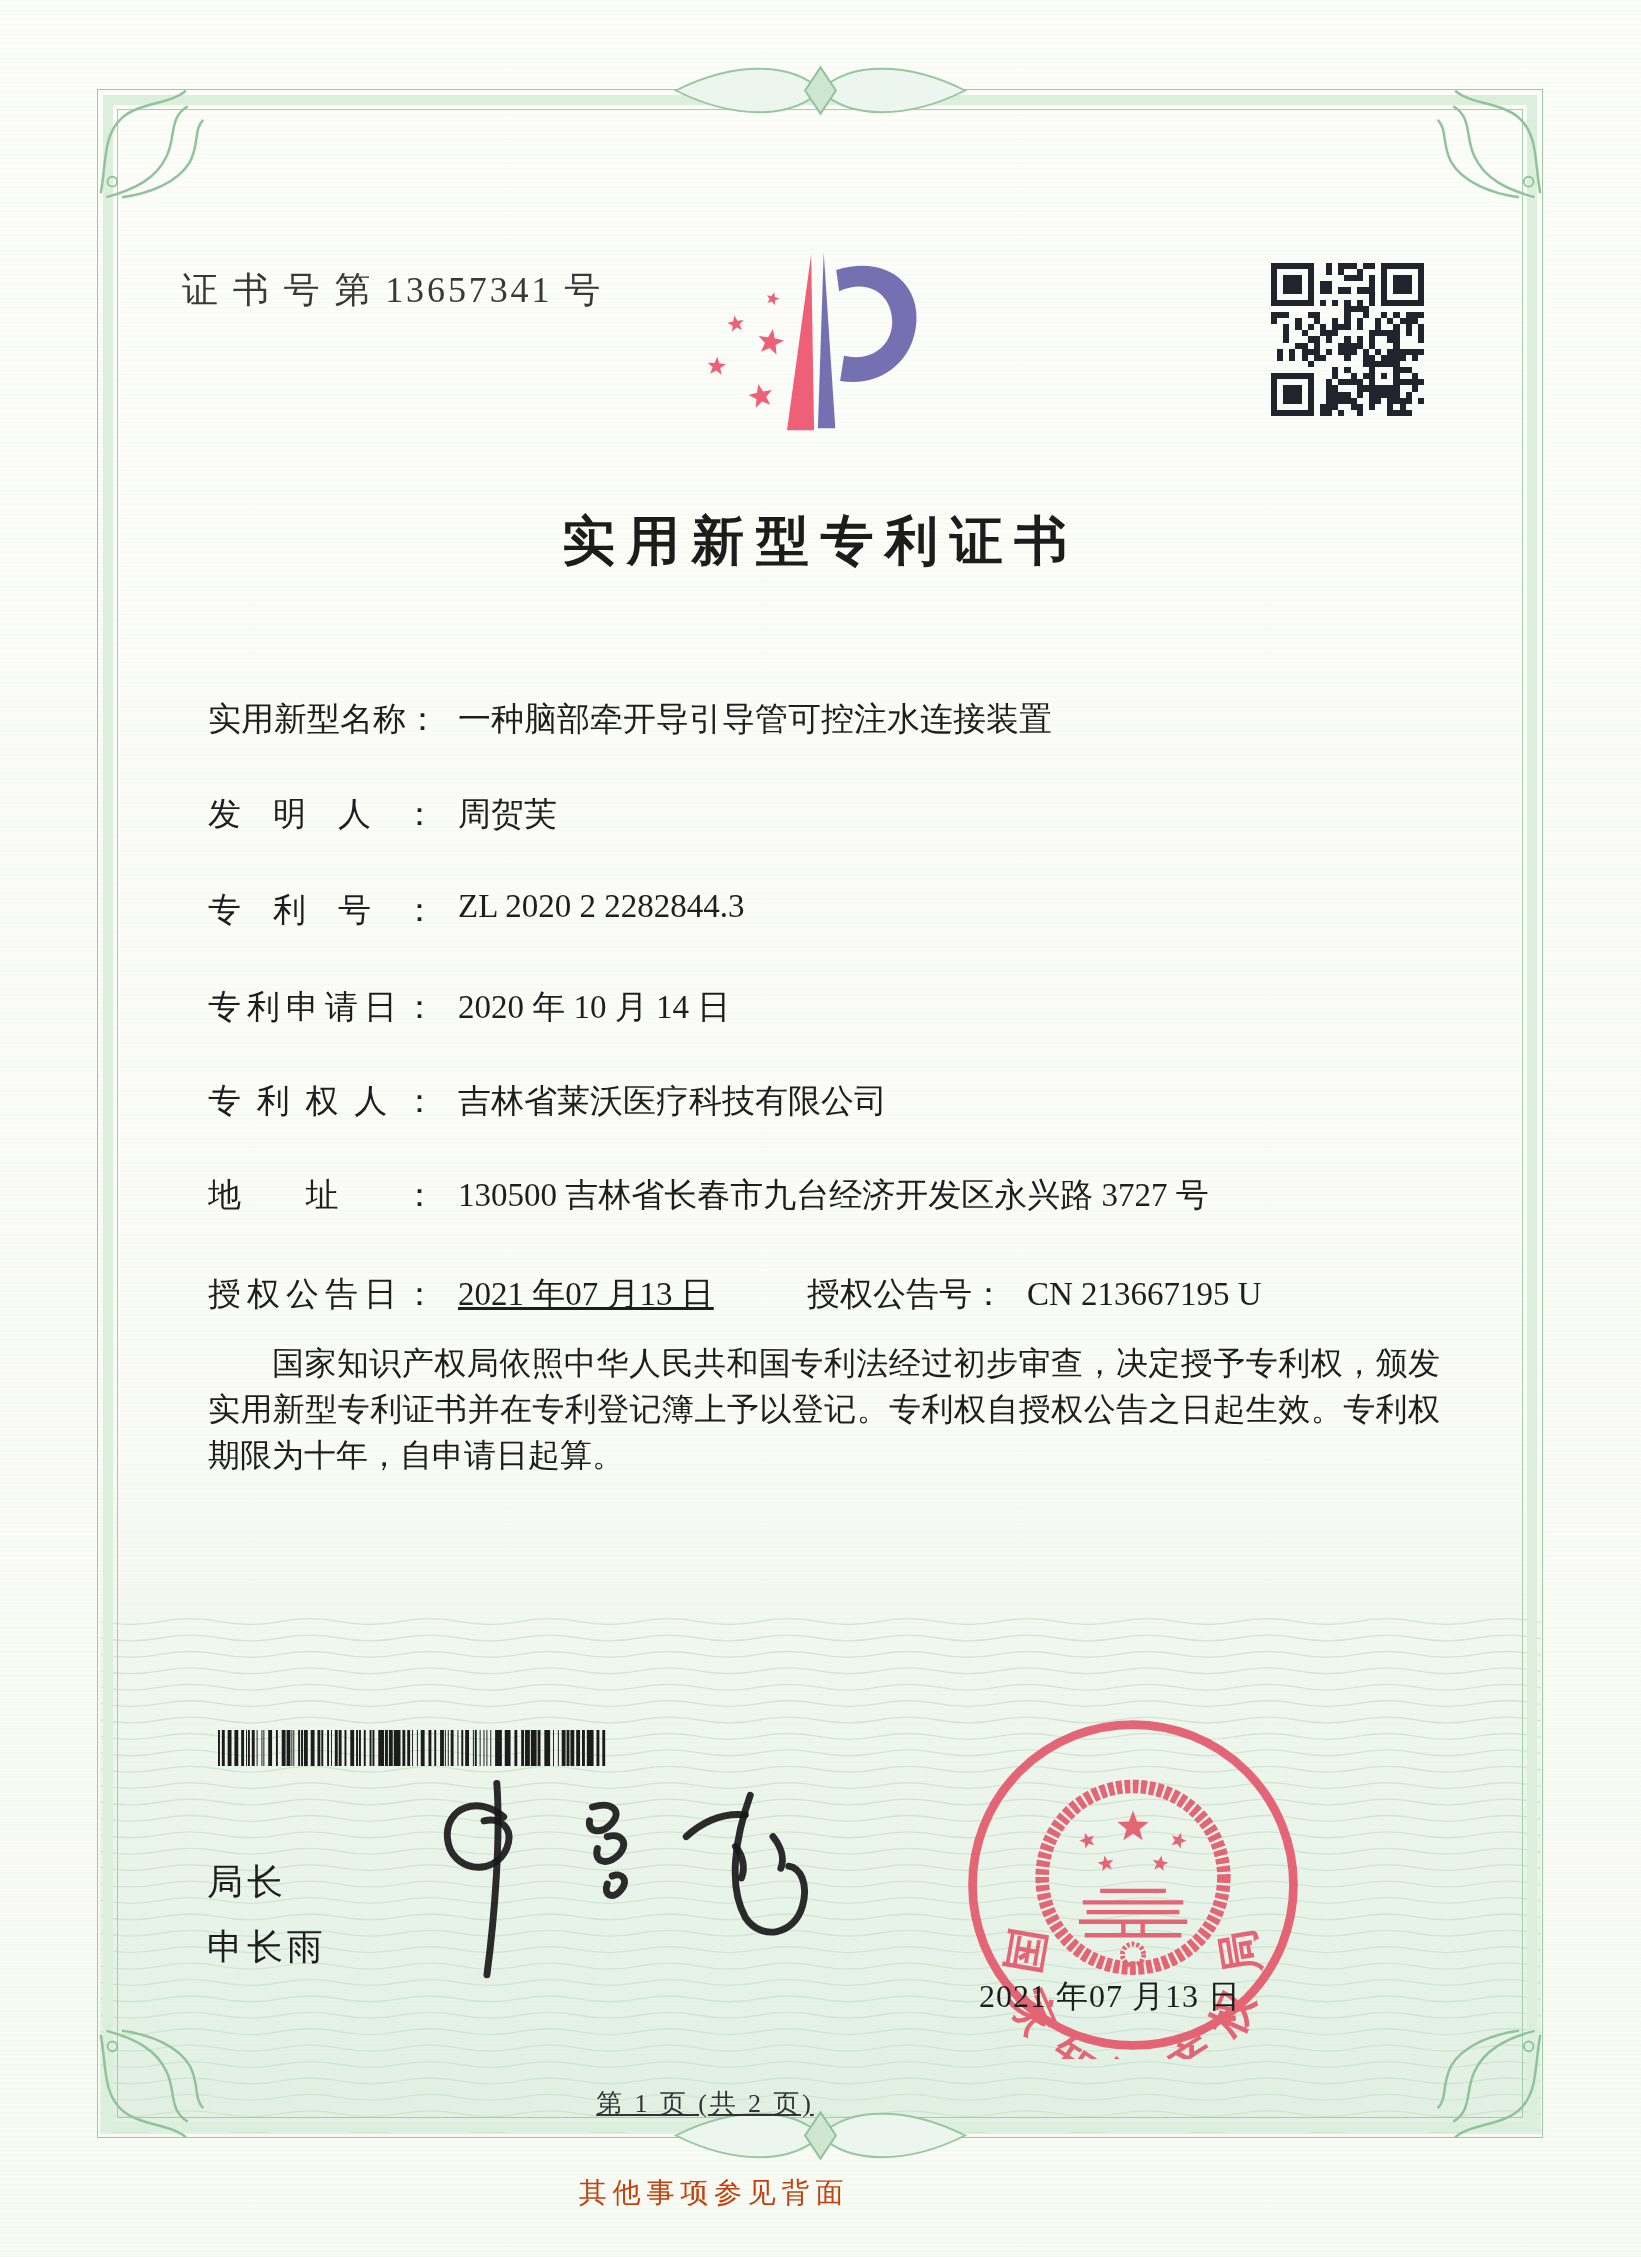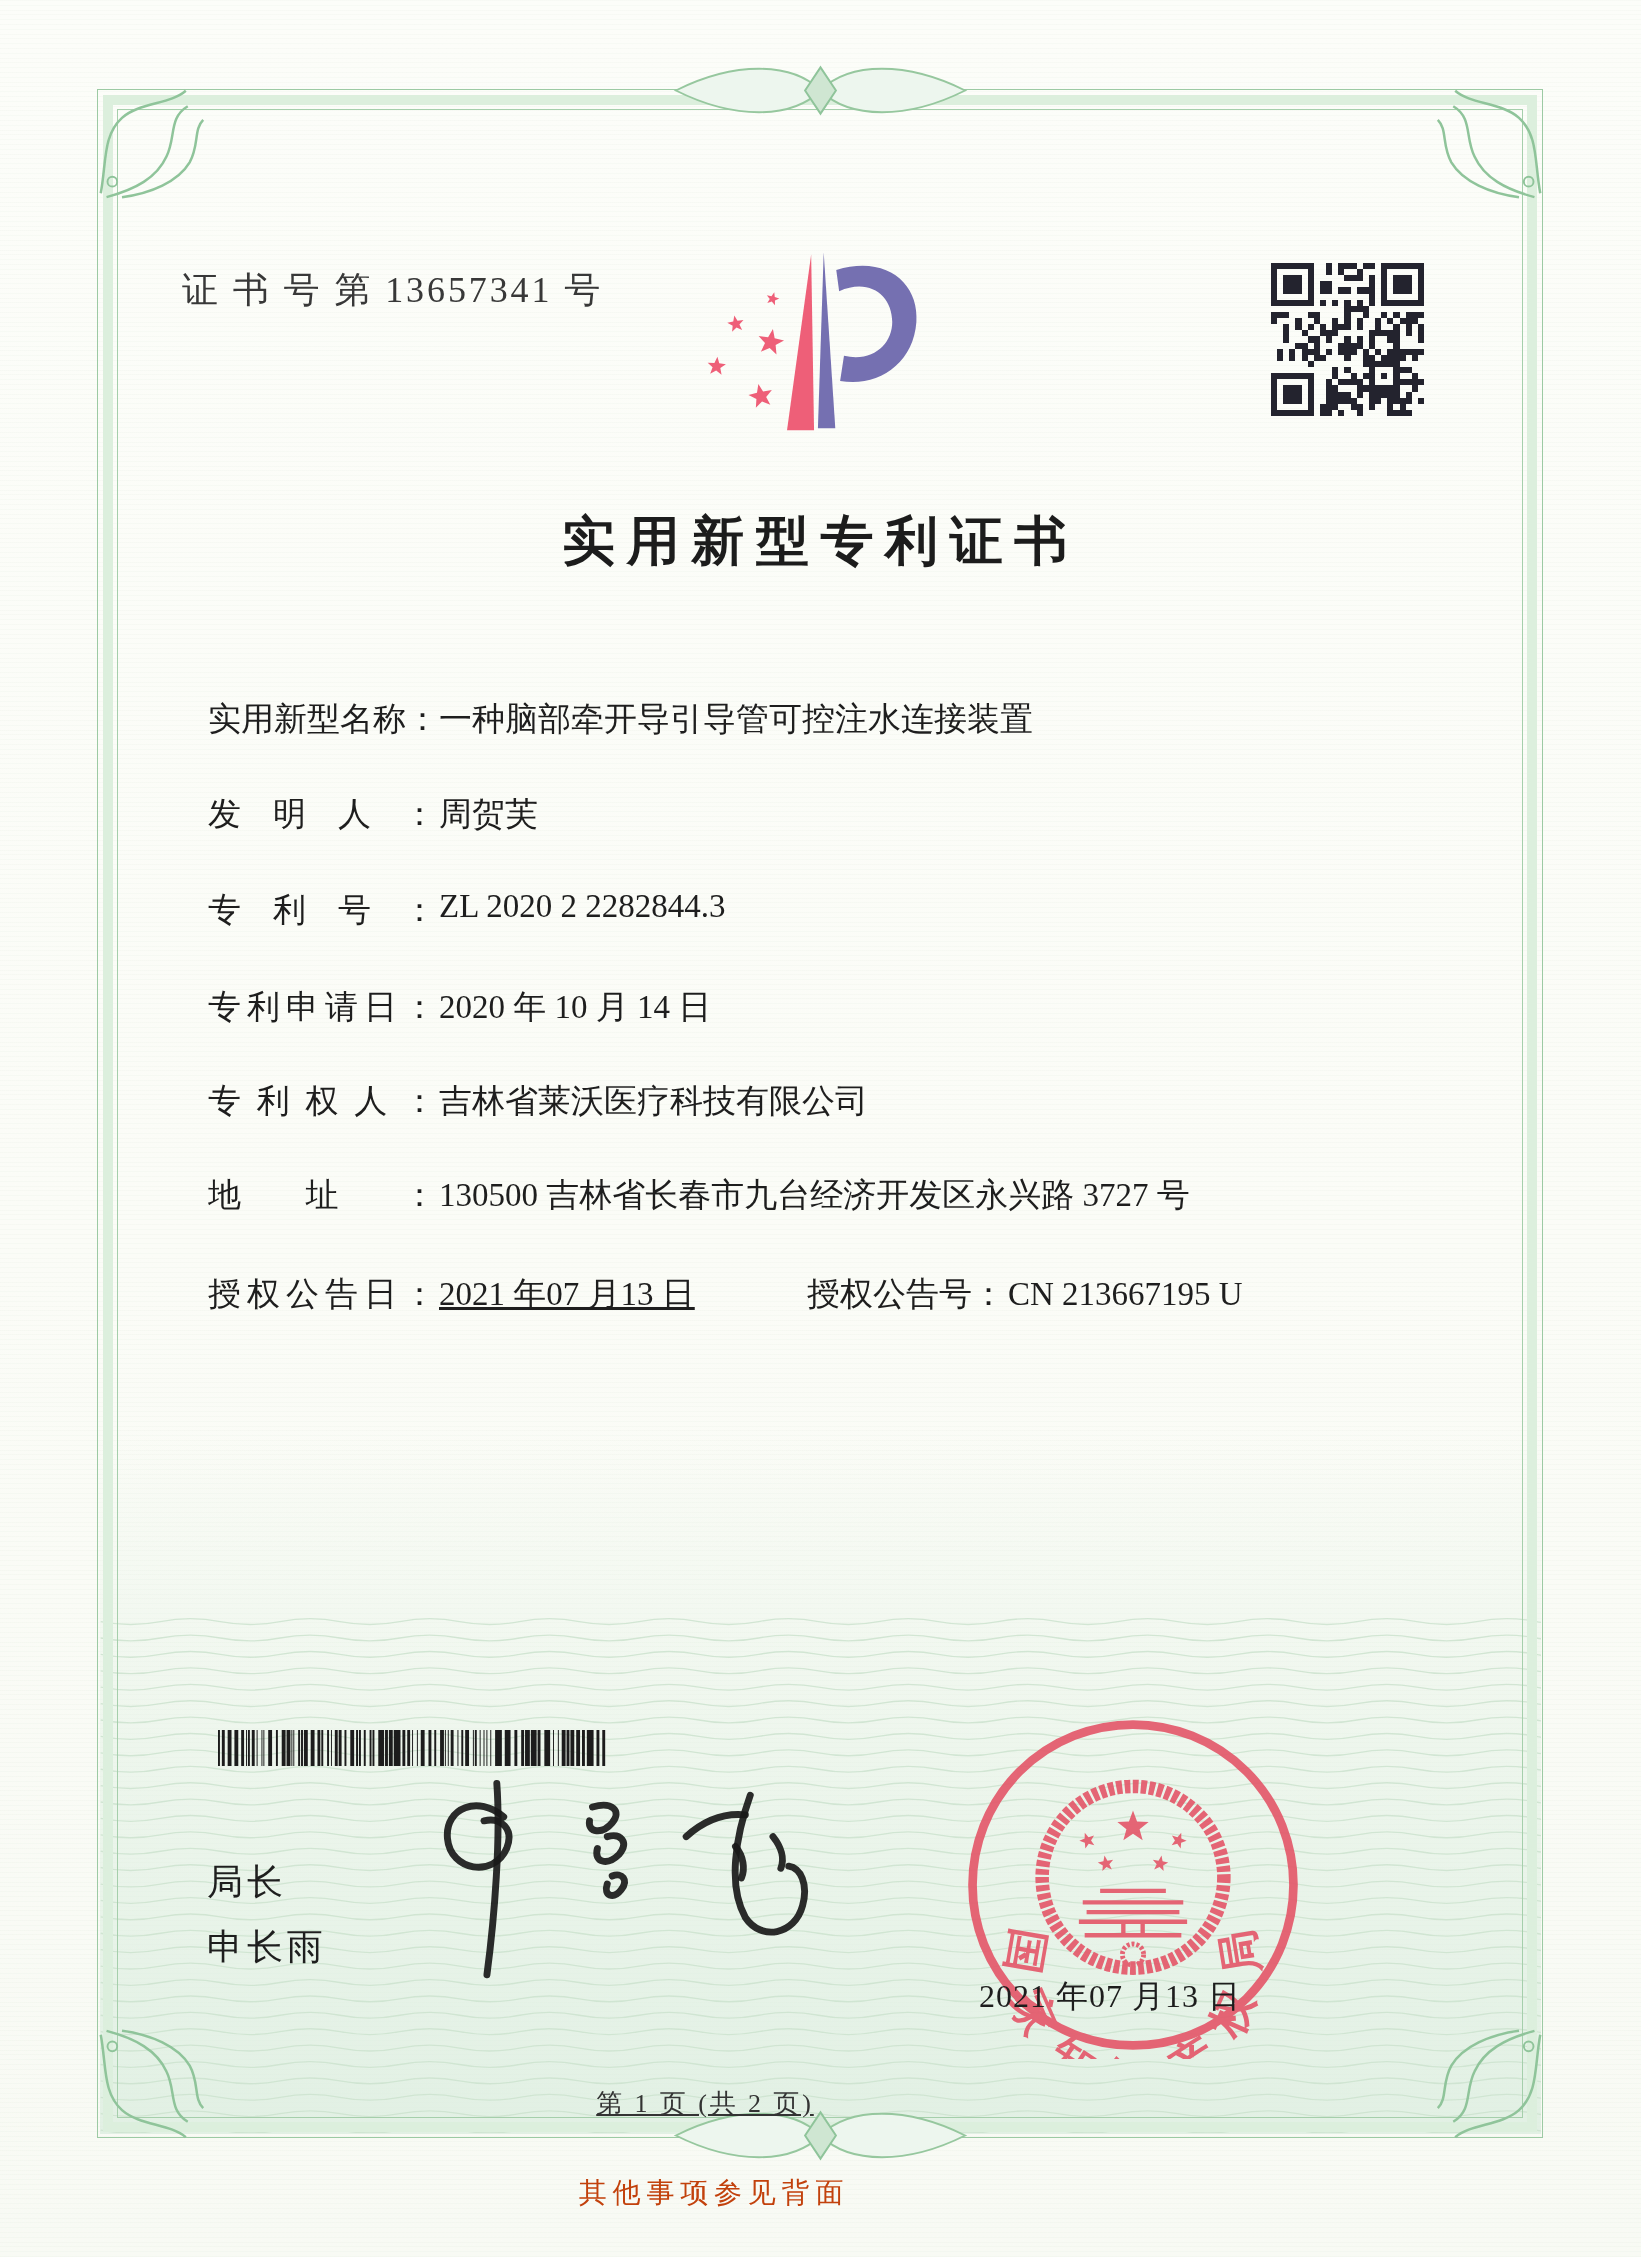--- a/index.html
+++ b/index.html
@@ -32,21 +32,21 @@
   .medallion.bottom{top:2095px;transform:scaleY(-1);}
   
   .cert-no{position:absolute;left:182px;top:266px;font-size:36px;letter-spacing:2.9px;color:#383838;}
   .logo{position:absolute;left:676px;top:239px;width:251px;height:224px;}
   .qr{position:absolute;left:1271px;top:263px;width:153px;height:153px;}
   .title{position:absolute;left:0;top:506px;width:1641px;text-align:center;
     font-size:53px;font-weight:600;letter-spacing:11.6px;color:#1c1c1c;}
   
   .row{position:absolute;left:208px;width:1246px;font-size:33px;white-space:nowrap;color:#1e1e1e;}
   .row .lbl{display:inline-block;width:228px;text-align:justify;text-align-last:justify;vertical-align:top;}
-  .row .val{margin-left:3px;}
+  .row .val{margin-left:22px;}
   .row .pair2{position:absolute;left:599px;top:0;}
   .r0{top:697px;} .r1{top:792px;} .r2{top:888px;} .r3{top:985px;}
   .r4{top:1079px;} .r5{top:1173px;} .r6{top:1272px;text-decoration:underline;}
   
   .bodytext{position:absolute;left:208px;top:1340px;width:1232px;
     font-size:32px;line-height:46px;text-align:justify;color:#1e1e1e;}
   .bodytext p{margin:0;text-indent:2em;}
   
   .barcode{position:absolute;left:218px;top:1730px;width:392px;height:36px;}
   .director-title{position:absolute;left:207px;top:1858px;font-size:36px;letter-spacing:3.9px;color:#1e1e1e;}
@@ -487,20 +487,21 @@
   <span class="lbl">地址：</span><span class="val">130500 吉林省长春市九台经济开发区永兴路 3727 号</span>
 </div>
 <div class="row r6">
   <span class="lbl">授权公告日：</span><span class="val">2021 年07 月13 日</span>
   <span class="pair2">
     <span>授权公告号：</span><span class="val">CN 213667195 U</span>
   </span>
 </div>
 
 <div class="bodytext">
+  <p>国家知识产权局依照中华人民共和国专利法经过初步审查，决定授予专利权，颁发实用新型专利证书并在专利登记簿上予以登记。专利权自授权公告之日起生效。专利权期限为十年，自申请日起算。</p>
 </div>
 
 <svg class="barcode" id="barcode-svg" viewBox="0 0 406 37" preserveAspectRatio="none">
     <g fill="#1c1c1c">
       <rect x="0" y="0" width="2" height="37"></rect>
       <rect x="4" y="0" width="3" height="37"></rect>
       <rect x="10" y="0" width="4" height="37"></rect>
       <rect x="17" y="0" width="4" height="37"></rect>
       <rect x="24" y="0" width="3" height="37"></rect>
       <rect x="29" y="0" width="1" height="37"></rect>

